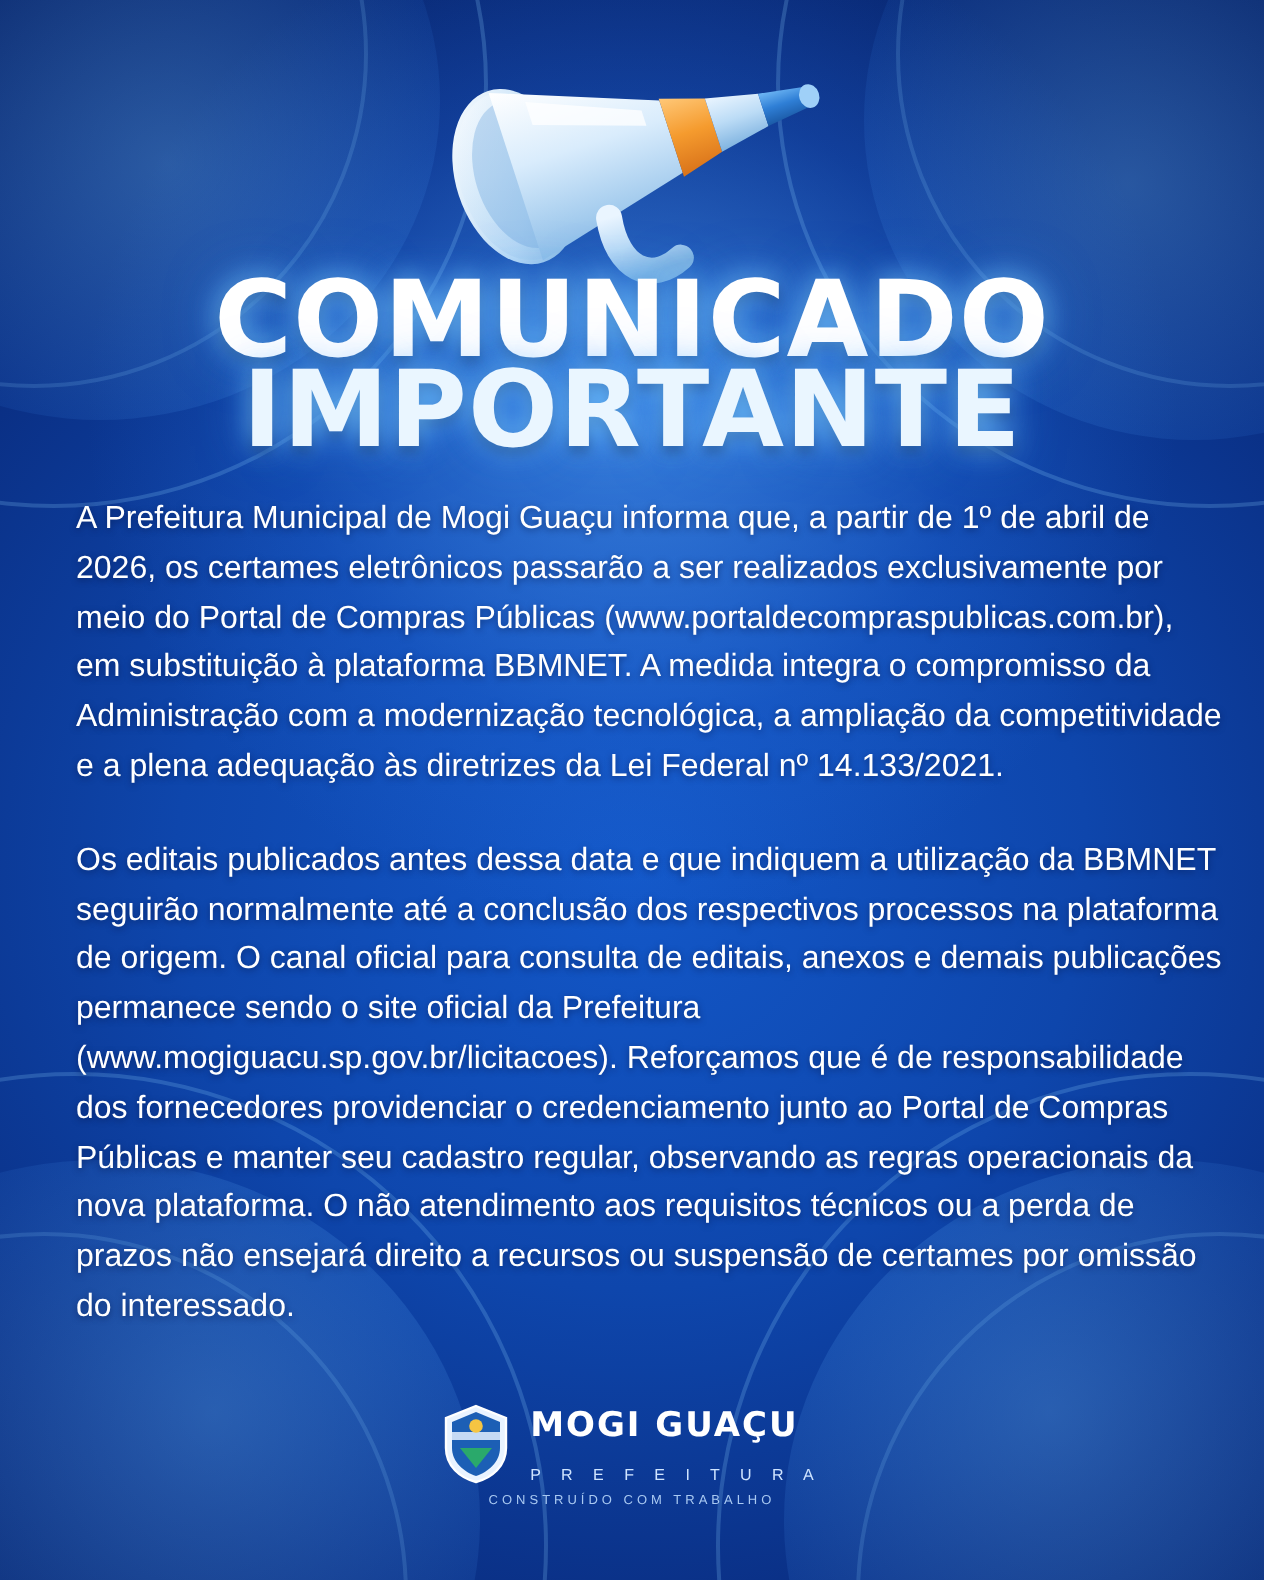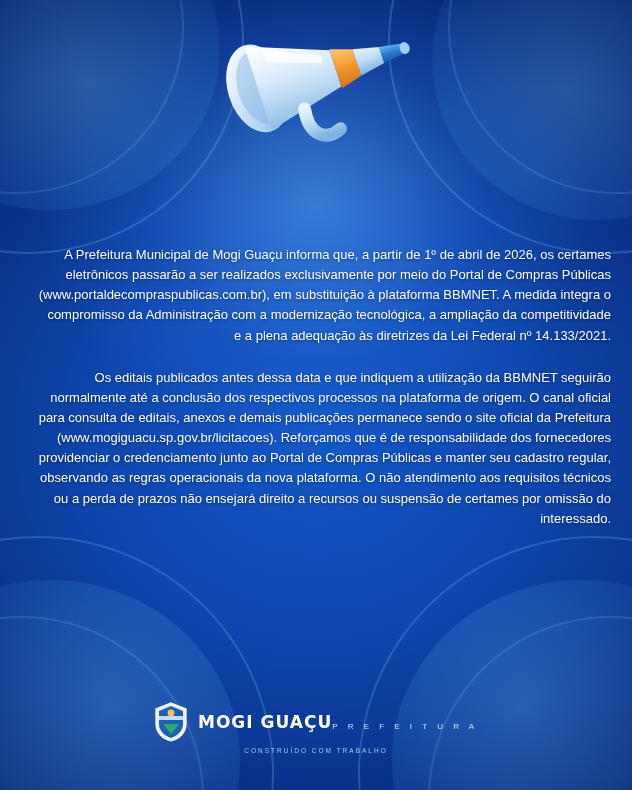--- a/index.html
+++ b/index.html
@@ -88,23 +88,23 @@
     font-size: 53px;
     color: #eaf6ff;
     margin-top: -4px;
   }
 
   .body-text {
     position: absolute;
     left: 38px;
     right: 21px;
     top: 232px;
-    text-align: right;
+    text-align: left;
     color: #ffffff;
-    font-size: 13px;
+    font-size: 16px;
     line-height: 1.55;
     text-shadow: 0 1px 3px rgba(0,20,70,0.55);
   }
   .para + .para { margin-top: 22px; }
 
   .footer {
     position: absolute;
     left: 0; right: 0;
     bottom: 36px;
     display: flex;
@@ -115,21 +115,21 @@
     display: flex;
     align-items: center;
     gap: 10px;
   }
   .crest {
     width: 34px;
     height: 40px;
   }
   .footer-texts {
     display: flex;
-    flex-direction: row;
+    flex-direction: column;
     align-items: flex-start;
   }
   .footer-city {
     font-family: "DejaVu Sans", sans-serif;
     font-weight: bold;
     font-size: 17px;
     letter-spacing: 1px;
     color: #ffffff;
   }
   .footer-sub {
@@ -205,20 +205,24 @@
 
       <path d="M172 54 L198 60 L198 77 L172 82 Z" fill="url(#tubeGrad)"></path>
 
       <path d="M198 60 L222 64 L222 74 L198 77 Z" fill="url(#blueBand)"></path>
       <ellipse cx="222" cy="69" rx="5" ry="6" fill="#9fd0f8"></ellipse>
 
       <path d="M108 96 C104 122, 118 134, 136 126" stroke="url(#tubeGrad)" stroke-width="13" fill="none" stroke-linecap="round"></path>
     </g>
   </svg>
 
+  <div class="title-block">
+    <span class="title-line">COMUNICADO</span>
+    <span class="title-line second">IMPORTANTE</span>
+  </div>
 
   <div class="body-text">
     <p class="para">A Prefeitura Municipal de Mogi Guaçu informa que, a partir de 1º de abril de 2026, os certames eletrônicos passarão a ser realizados exclusivamente por meio do Portal de Compras Públicas (www.portaldecompraspublicas.com.br), em substituição à plataforma BBMNET. A medida integra o compromisso da Administração com a modernização tecnológica, a ampliação da competitividade e a plena adequação às diretrizes da Lei Federal nº 14.133/2021.</p>
     <p class="para">Os editais publicados antes dessa data e que indiquem a utilização da BBMNET seguirão normalmente até a conclusão dos respectivos processos na plataforma de origem. O canal oficial para consulta de editais, anexos e demais publicações permanece sendo o site oficial da Prefeitura (www.mogiguacu.sp.gov.br/licitacoes). Reforçamos que é de responsabilidade dos fornecedores providenciar o credenciamento junto ao Portal de Compras Públicas e manter seu cadastro regular, observando as regras operacionais da nova plataforma. O não atendimento aos requisitos técnicos ou a perda de prazos não ensejará direito a recursos ou suspensão de certames por omissão do interessado.</p>
   </div>
 
   <div class="footer">
     <div class="footer-row">
       <svg class="crest" viewBox="0 0 34 40">
         <path d="M17 1 L32 7 L32 22 C32 31 25 37 17 39 C9 37 2 31 2 22 L2 7 Z" fill="#e9f3ff" stroke="#ffffff" stroke-width="1.2"></path>

